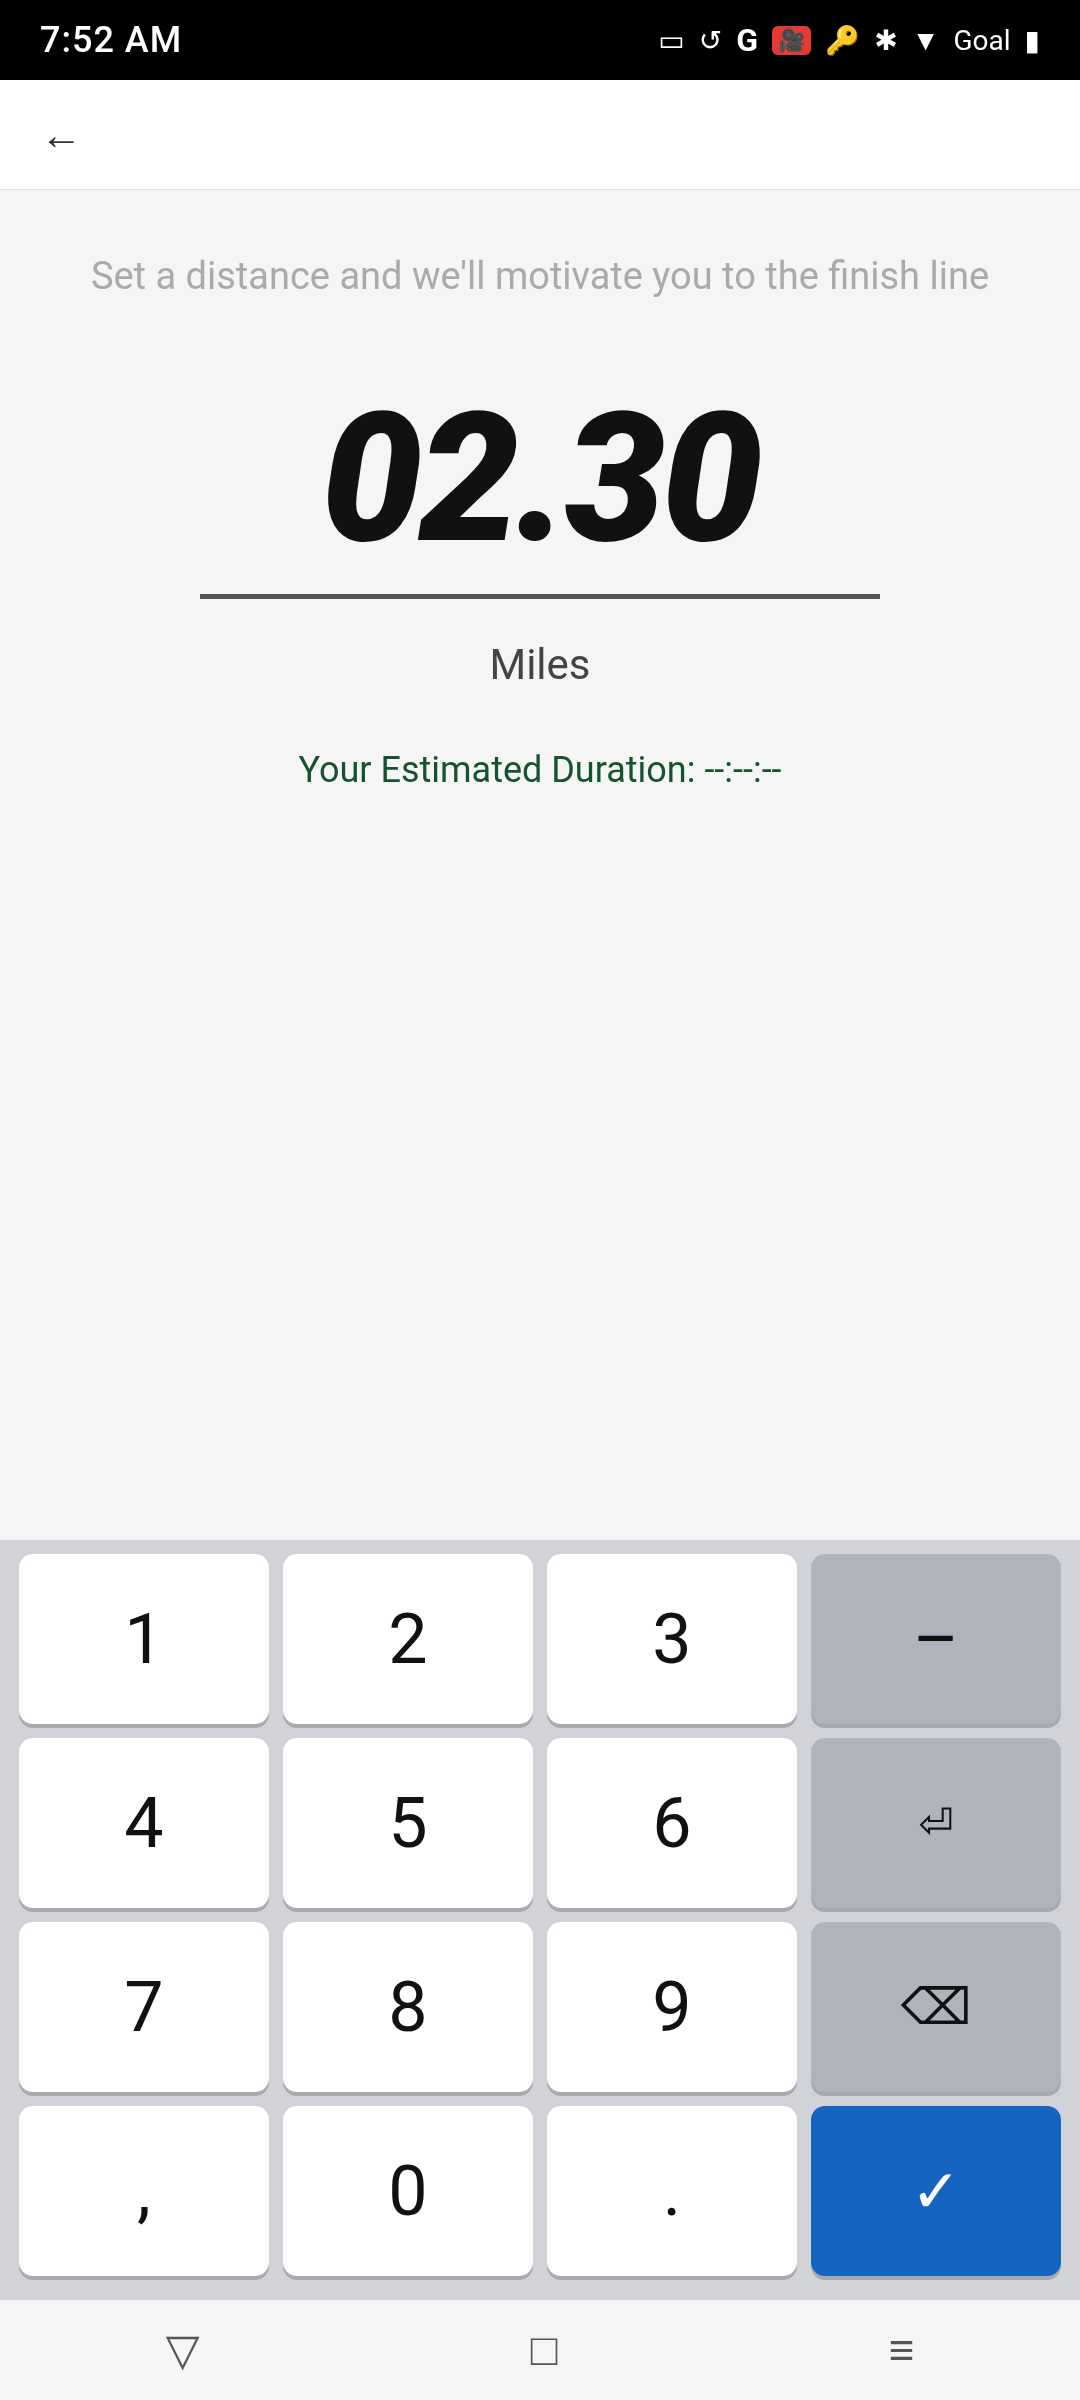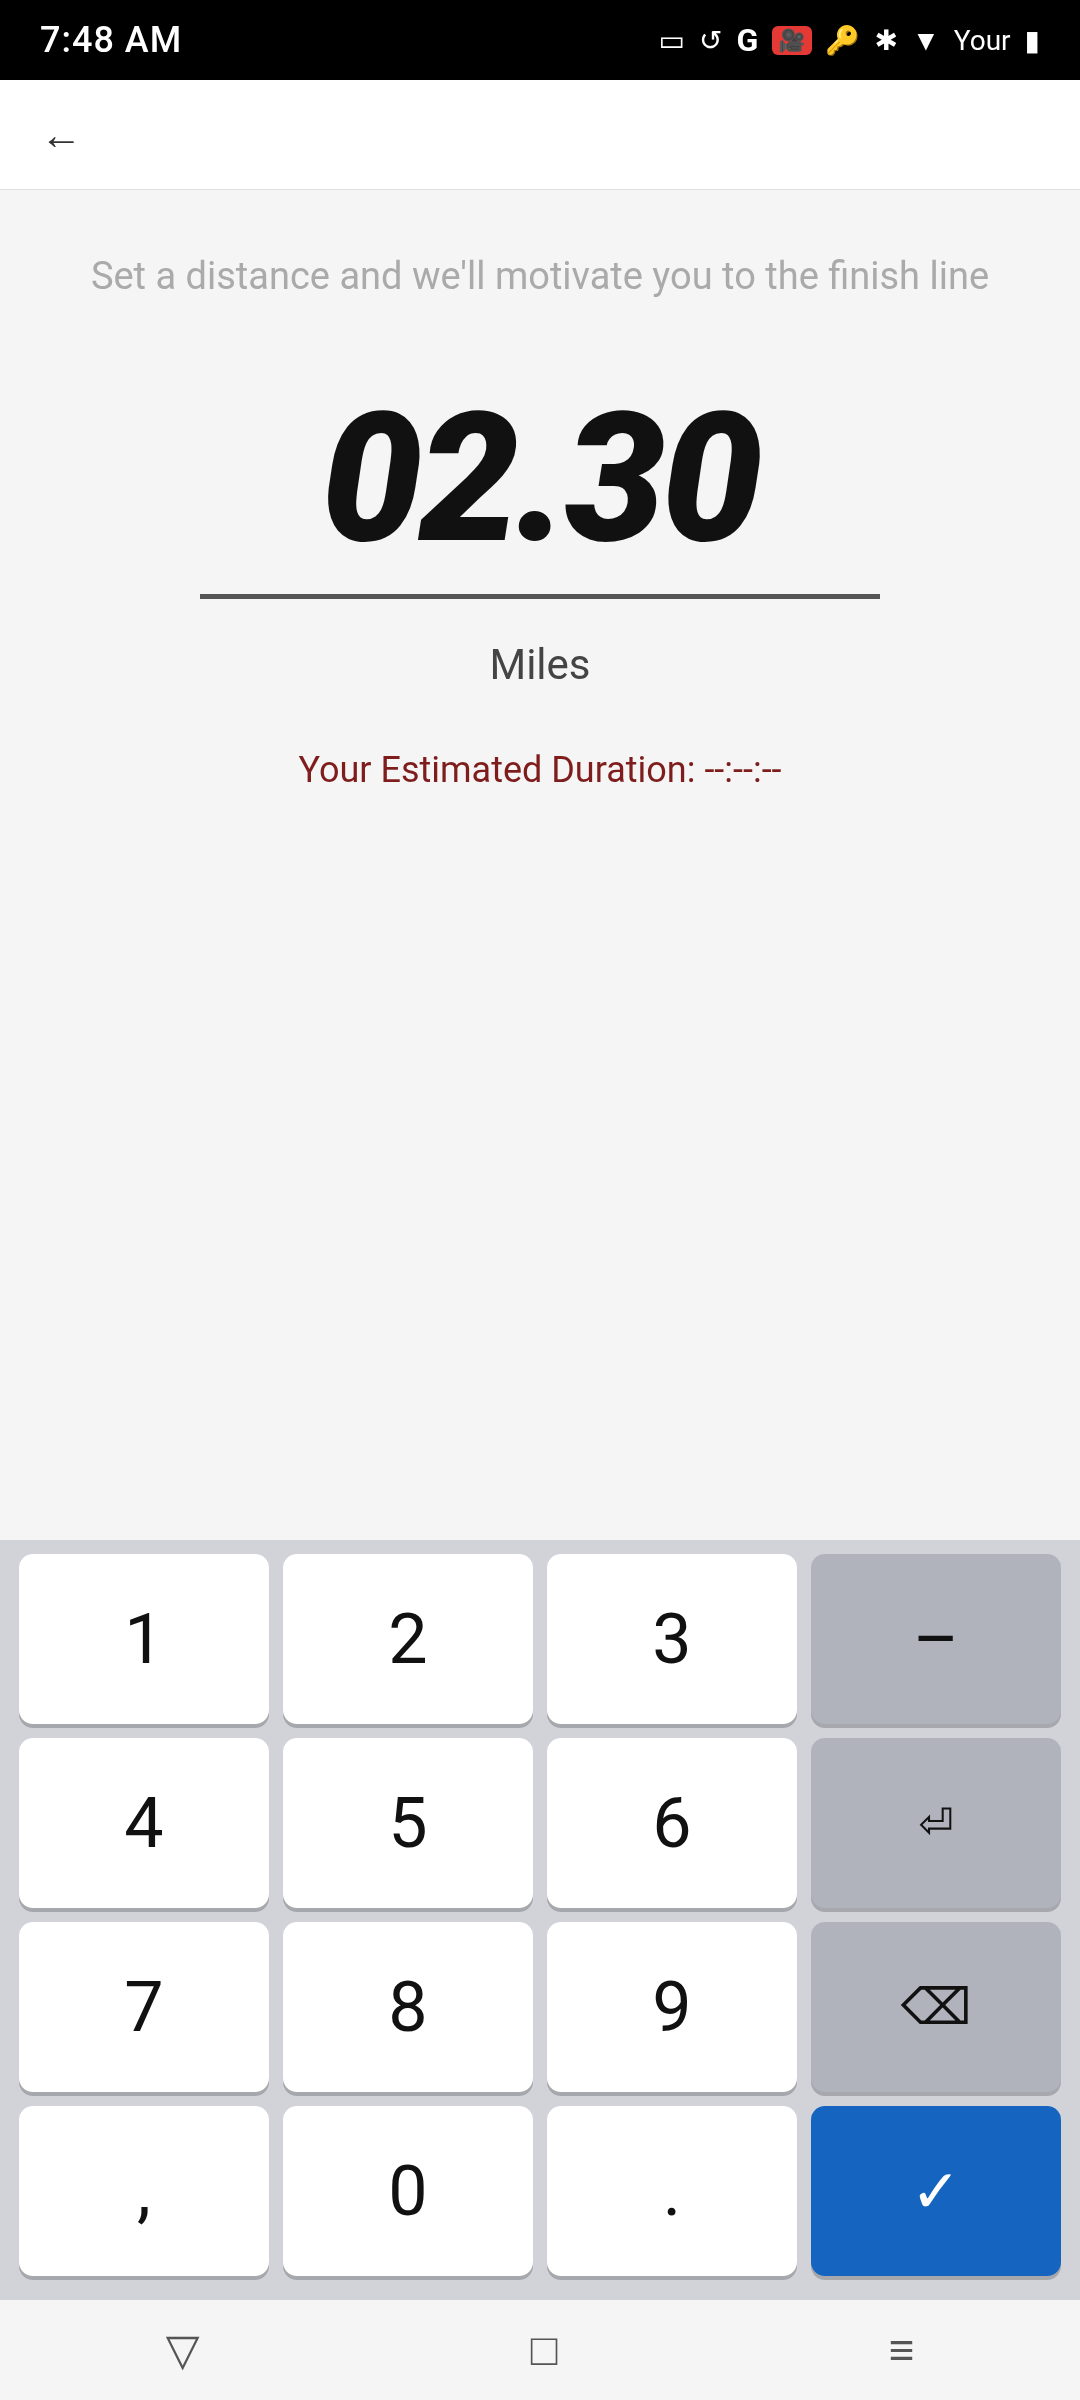--- a/index.html
+++ b/index.html
@@ -102,21 +102,21 @@
 
     .unit-label {
       font-size: 42px;
       color: #444;
       text-align: left;
       margin-bottom: 60px;
     }
 
     .estimated-duration {
       font-size: 36px;
-      color: #7f1d1d;
+      color: #14532d;
       text-align: center;
     }
 
     
     .keyboard-container {
       position: absolute;
       bottom: 100px;
       left: 0;
       width: 100%;
       background: #d1d3d9;
@@ -172,30 +172,30 @@
 
     .bottom-nav-icon {
       font-size: 44px;
       color: #555;
     }
   </style>
 </head>
 <body>
 
 <div class="status-bar">
-  <span class="status-time">7:48 AM</span>
+  <span class="status-time">7:52 AM</span>
   <div class="status-icons">
     <span>▭</span>
     <span>↺</span>
     <span style="font-size:32px;font-weight:700;">G</span>
     <span class="status-icon-red">🎥</span>
     <span>🔑</span>
     <span>✱</span>
     <span>▼</span>
-    <span>Your</span>
+    <span>Goal</span>
     <span>▮</span>
   </div>
 </div>
 
 <div class="nav-bar">
   <span class="nav-back">←</span>
 </div>
 
 <div class="main-content">
   <div class="subtitle">Set a distance and we'll motivate

